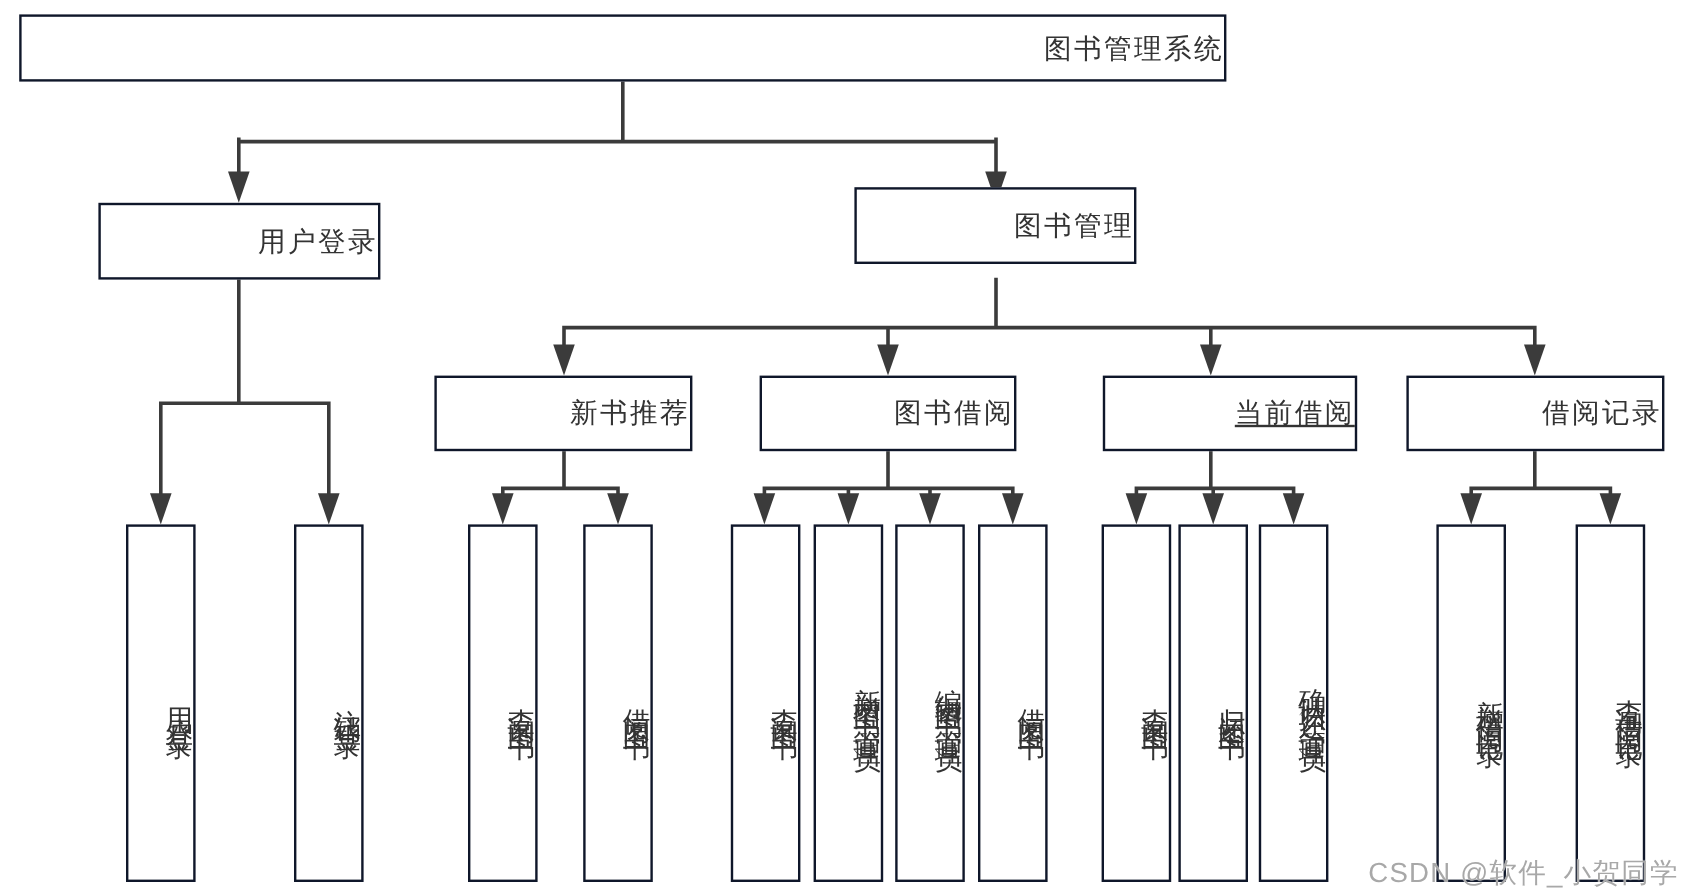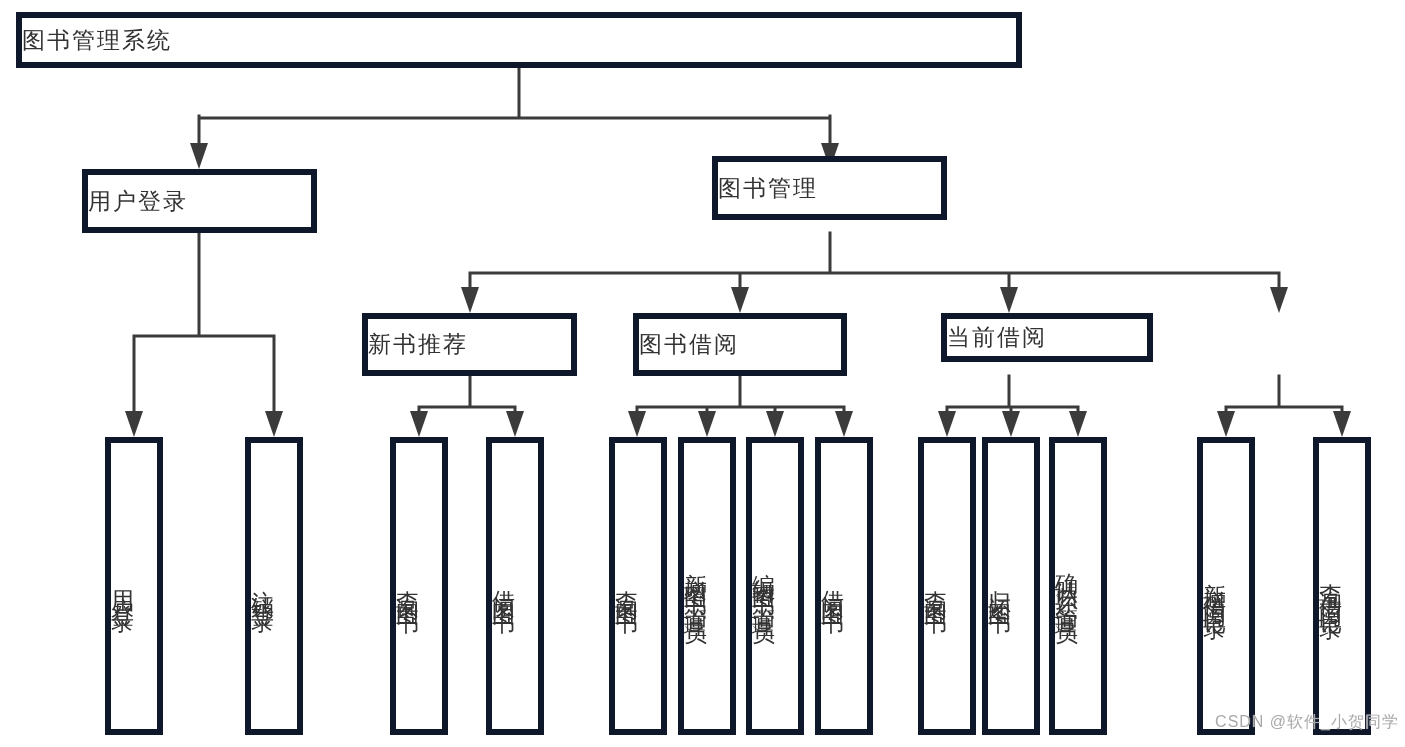--- a/index.html
+++ b/index.html
@@ -14,43 +14,43 @@
     overflow: hidden;
   }
   .connectors {
     position: absolute;
     left: 0; top: 0;
     width: 1405px; height: 747px;
   }
   .node {
     position: absolute;
     background: #ffffff;
-    border: 6px solid #0f172a;
+    border: 2px solid #0f172a;
     display: flex;
     align-items: center;
-    justify-content: flex-start;
+    justify-content: flex-end;
   }
   .node .label {
     font-size: 23px;
     letter-spacing: 2px;
     color: #333333;
     white-space: nowrap;
   }
   .leaf .label {
     writing-mode: vertical-lr;
     text-orientation: mixed;
     letter-spacing: 7px;
     line-height: 1;
     white-space: normal;
   }
   .watermark {
     position: absolute;
     right: 6px;
     top: 712px;
-    font-size: 16px;
+    font-size: 23px;
     letter-spacing: 1px;
     color: #a8a8a8;
     text-shadow: 0 0 1px #ffffff;
     pointer-events: none;
   }
 </style>
 </head>
 <body>
 
 <div class="stage">
@@ -108,22 +108,25 @@
   <div class="node" style="left:712px; top:156px; width:235px; height:64px;">
     <span class="label">图书管理</span>
   </div>
 
   <div class="node" style="left:633px; top:313px; width:214px; height:63px;">
     <span class="label">图书借阅</span>
   </div>
   <div class="node" style="left:362px; top:313px; width:215px; height:63px;">
     <span class="label">新书推荐</span>
   </div>
-  <div class="node" style="left:941px; top:313px; width:212px; height:49px;">
+  <div class="node" style="left:919px; top:313px; width:212px; height:63px;text-decoration:underline;">
     <span class="label">当前借阅</span>
+  </div>
+  <div class="node" style="left:1172px; top:313px; width:215px; height:63px;">
+    <span class="label">借阅记录</span>
   </div>
 
   <div class="node leaf" style="left:105px; top:437px; width:58px; height:298px;">
     <span class="label">用户登录</span>
   </div>
   <div class="node leaf" style="left:245px; top:437px; width:58px; height:298px;">
     <span class="label">注销登录</span>
   </div>
 
   <div class="node leaf" style="left:390px; top:437px; width:58px; height:298px;">

